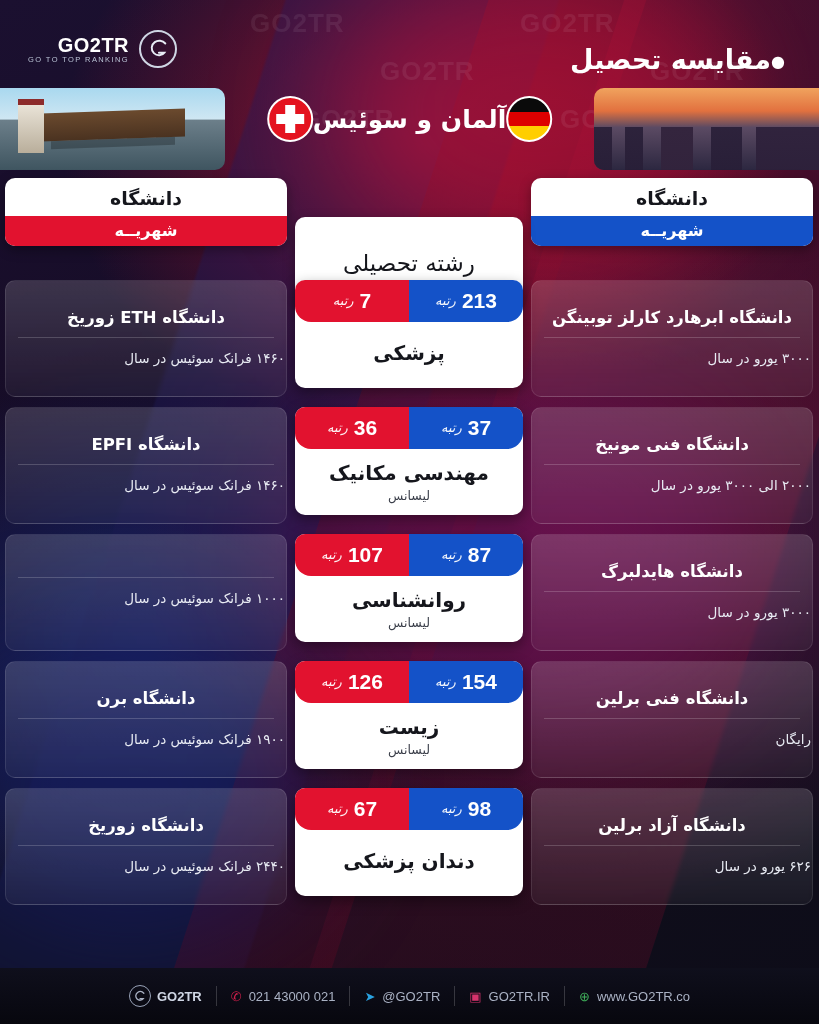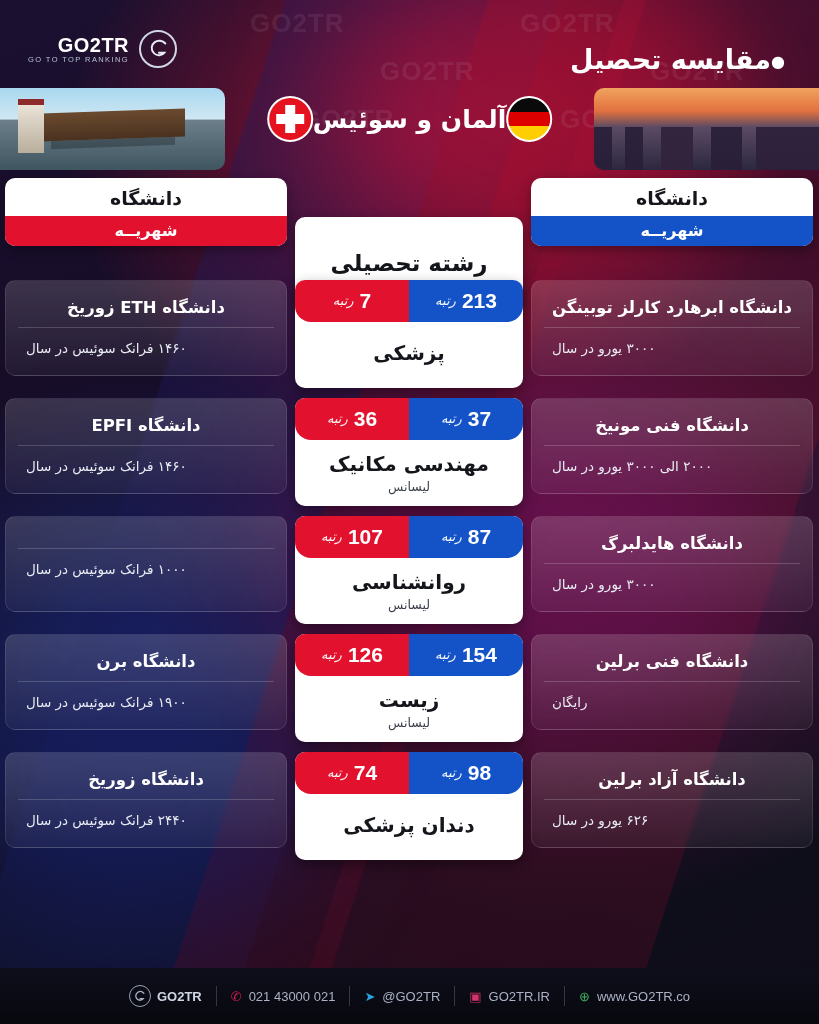--- a/index.html
+++ b/index.html
@@ -106,34 +106,34 @@
   .head-card {
     background:#fff; border-radius:10px; overflow:hidden; text-align:center;
     box-shadow:0 4px 12px rgba(0,0,0,.35);
   }
   .head-card .t1 { padding:9px 0 7px; font-size:19px; font-weight:bold; color:#15161c; }
   .head-card .t2 { padding:5px 0 6px; font-size:16px; font-weight:bold; color:#fff; letter-spacing:2px;}
   .t2-red { background:#e2122f; }
   .t2-blue { background:#1452c8; }
   .mid-head {
     background:#fff; border-radius:10px; text-align:center; padding:12px 6px;
-    font-size:23px; font-weight:bold; color:#15161c; line-height:1.25;
+    font-size:23px; font-weight:normal; color:#15161c; line-height:1.25;
     box-shadow:0 4px 12px rgba(0,0,0,.35); height:100%;
     display:flex; align-items:center; justify-content:center;margin-top:39px;
   }
 
   .uni-card {
-    border-radius:10px; overflow:hidden; height:96px;
+    border-radius:10px; overflow:hidden; height:117px;
     background:linear-gradient(180deg, rgba(255,255,255,.16), rgba(255,255,255,.05));
     border:1px solid rgba(255,255,255,.10);
     display:flex; flex-direction:column; justify-content:center; backdrop-filter: blur(2px);
   }
   .uni-name { color:#fff; font-size:16.5px; font-weight:bold; text-align:center; padding:0 8px 10px; }
   .uni-sep { height:1px; background:rgba(255,255,255,.18); margin:0 12px 10px; }
-  .uni-fee { color:#e9ecf4; font-size:13.5px; text-align:left; padding:0 20px; line-height:1.5;}
+  .uni-fee { color:#e9ecf4; font-size:13.5px; text-align:right; padding:0 1px; line-height:1.5;}
 
   .mid-card {
     background:#fff; border-radius:10px; overflow:hidden; height:108px;
     box-shadow:0 5px 14px rgba(0,0,0,.4); display:flex; flex-direction:column;
   }
   .rank-strip { display:flex; height:42px; }
   .rank-box { flex:1; display:flex; align-items:center; justify-content:center; gap:6px; color:#fff;}
   .rank-red { background:#e2122f; border-bottom-left-radius:16px; }
   .rank-blue { background:#1452c8; border-bottom-right-radius:16px; }
   .rank-num { font-size:21px; font-weight:bold; font-family:"Liberation Sans",sans-serif;}
@@ -380,21 +380,21 @@
         </div>
       </div>
       <div class="col-mid">
         <div class="mid-card">
           <div class="rank-strip">
             <div class="rank-box rank-blue">
               <span class="rank-num">98</span>
               <span class="rank-lbl">رتبه</span>
             </div>
             <div class="rank-box rank-red">
-              <span class="rank-num">74</span>
+              <span class="rank-num">67</span>
               <span class="rank-lbl">رتبه</span>
             </div>
           </div>
           <div class="mid-body">
             <div class="field-name">دندان پزشکی</div>
             <div class="field-sub"></div>
           </div>
         </div>
       </div>
       <div class="col-side">

